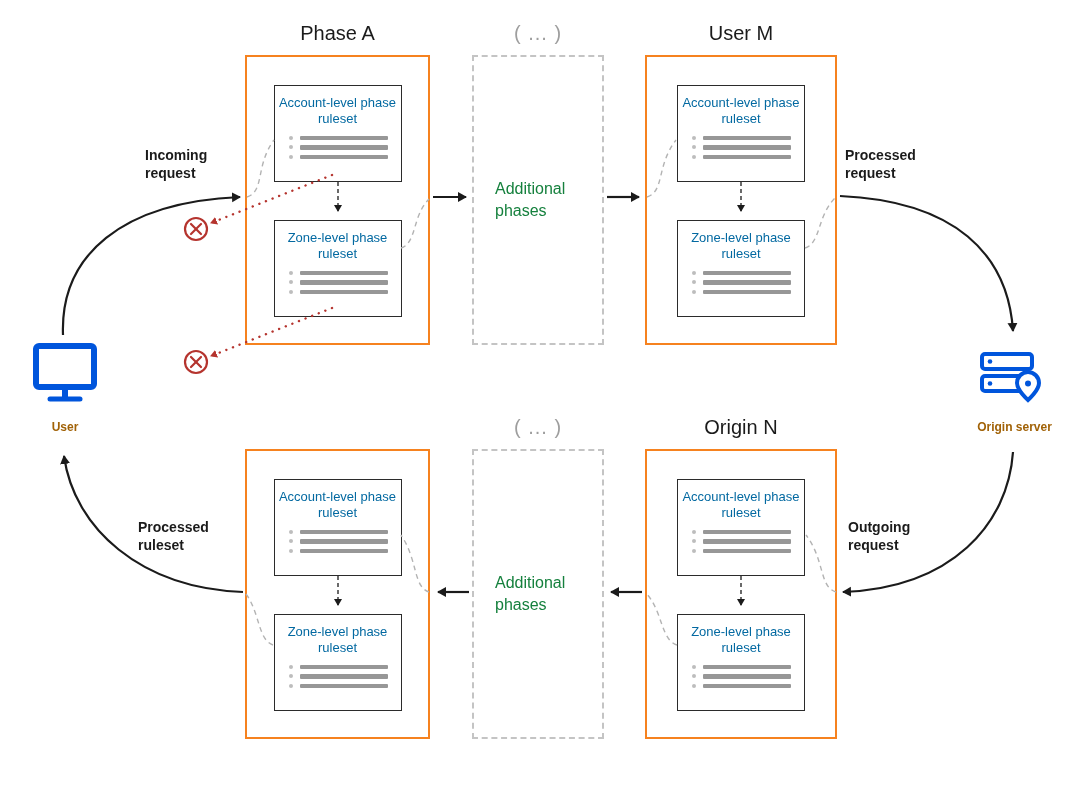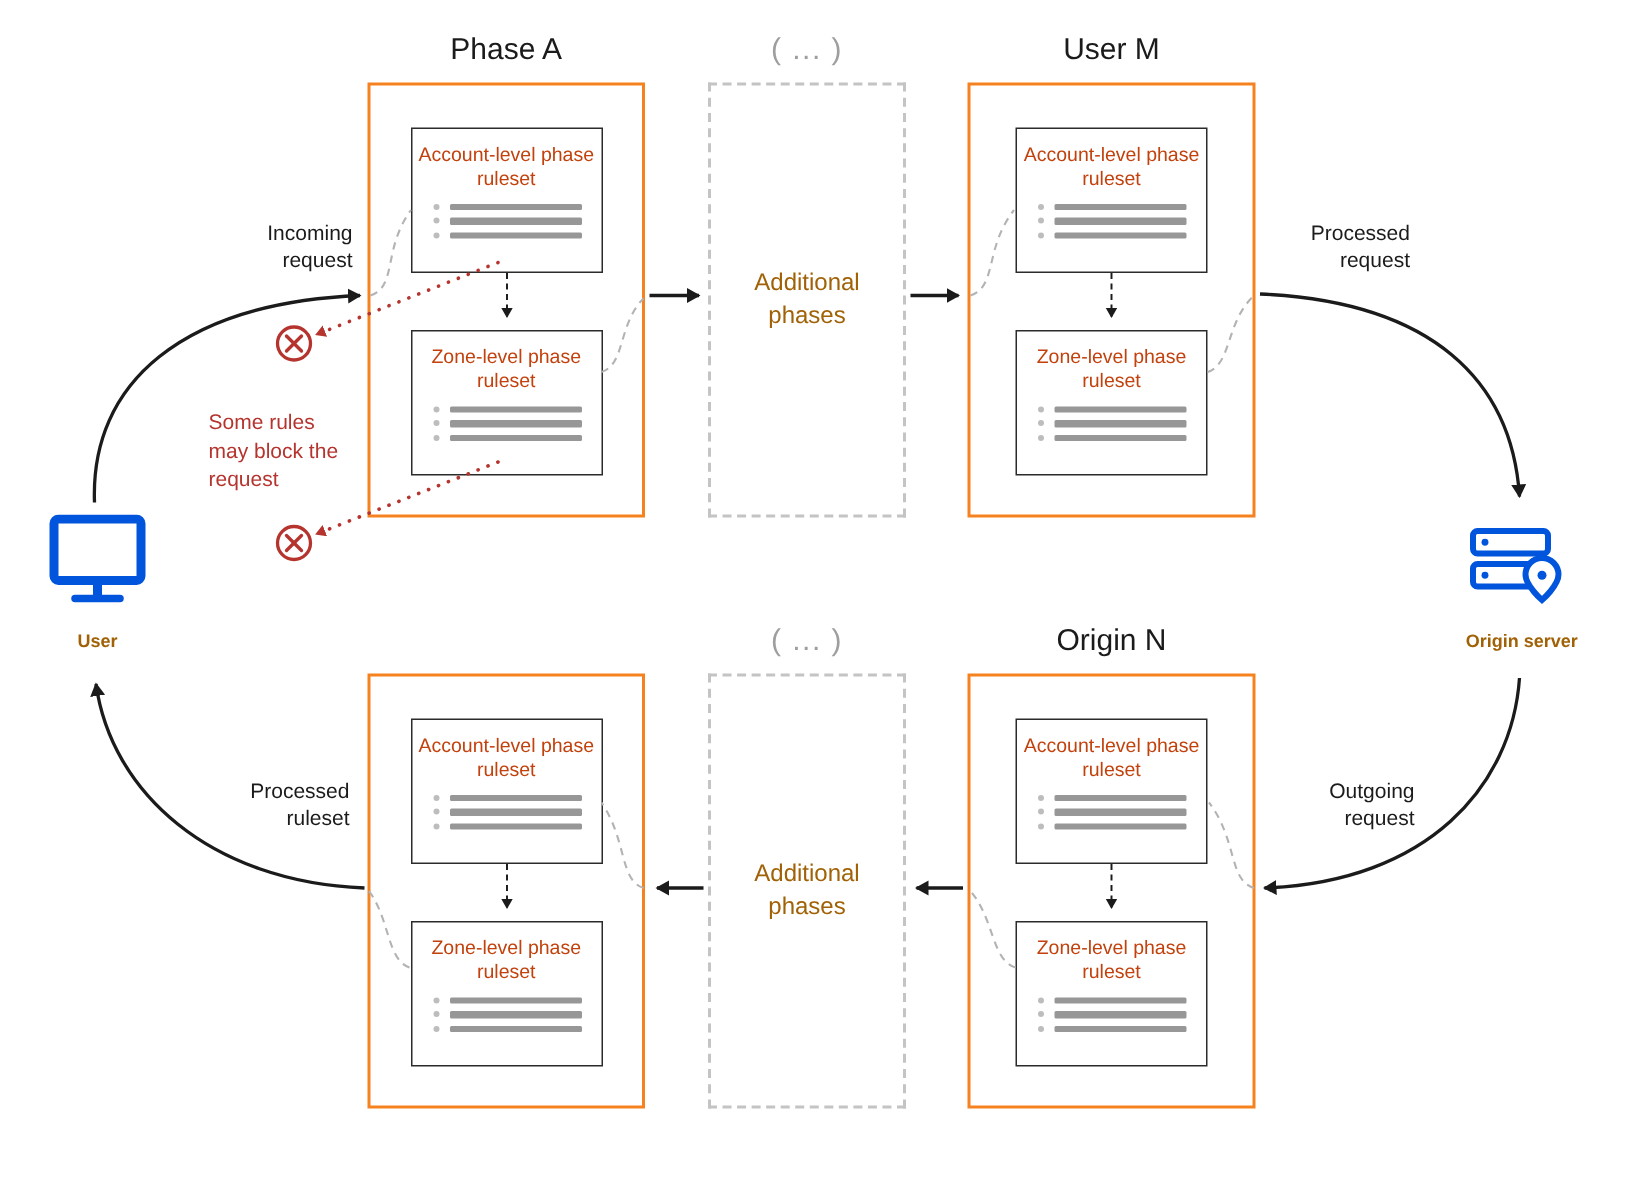--- a/index.html
+++ b/index.html
@@ -35,54 +35,53 @@
     position: absolute;
     border: 2px dashed #c4c4c4;
     background: transparent;
     display: flex;
     align-items: center;
     justify-content: center;
     z-index: 2;
   }
   .dash-box .dash-label {
     width: 86px;
-    text-align: center;
     font-size: 16px;
     line-height: 1.35;
-    color: #a16207;
+    color: #15803d;
   }
 
   
   .ruleset-box {
     position: absolute;
     left: 50%;
     transform: translateX(-50%);
     width: 128px;
     height: 97px;
     border: 1.5px solid #2b2b2b;
     background: #ffffff;
   }
   .ruleset-title {
     padding-top: 9px;
     text-align: center;
     font-size: 13px;
     line-height: 1.25;
-    color: #c2410c;
+    color: #0369a1;
   }
   .rl { display: flex; align-items: center; margin: 5px 0 0 14px; }
   .rl.first { margin-top: 8px; }
   .rl .dot { width: 4px; height: 4px; border-radius: 50%; background: #bdbdbd; margin-right: 7px; flex: none; }
   .rl .bar { width: 88px; height: 4.5px; background: #979797; border-radius: 1px; }
 
   
   .flow-label {
     position: absolute;
-    text-align: right;
+    text-align: left;
     font-size: 14px;
-    font-weight: normal;
+    font-weight: bold;
     line-height: 1.3;
     color: #1b1b1b;
     z-index: 2;
   }
   .note-red {
     position: absolute;
     font-size: 14px;
     line-height: 1.35;
     color: #b5342e;
     z-index: 2;
@@ -257,21 +256,20 @@
           <span class="dot"></span>
           <span class="bar"></span>
         </div>
     </div>
   </div>
 
   <div class="flow-label" style="left:145px;top:146px;width:90px">Incoming request</div>
   <div class="flow-label" style="left:845px;top:146px;width:95px">Processed request</div>
   <div class="flow-label" style="left:138px;top:518px;width:95px">Processed ruleset</div>
   <div class="flow-label" style="left:848px;top:518px;width:95px">Outgoing request</div>
-  <div class="note-red" style="left:139px;top:272px;width:90px">Some rules may block the request</div>
 
   <div class="node-icon" style="left:32px;top:343px">
     <svg width="66" height="60" viewBox="0 0 66 60">
       <rect x="4" y="3" width="58" height="41" rx="3" fill="none" stroke="#0055dc" stroke-width="6"></rect>
       <line x1="33" y1="47" x2="33" y2="54" stroke="#0055dc" stroke-width="6"></line>
       <line x1="18" y1="56" x2="48" y2="56" stroke="#0055dc" stroke-width="5" stroke-linecap="round"></line>
     </svg>
   </div>
   <div class="node-label" style="left:15px;top:420px;width:100px">User</div>
 

